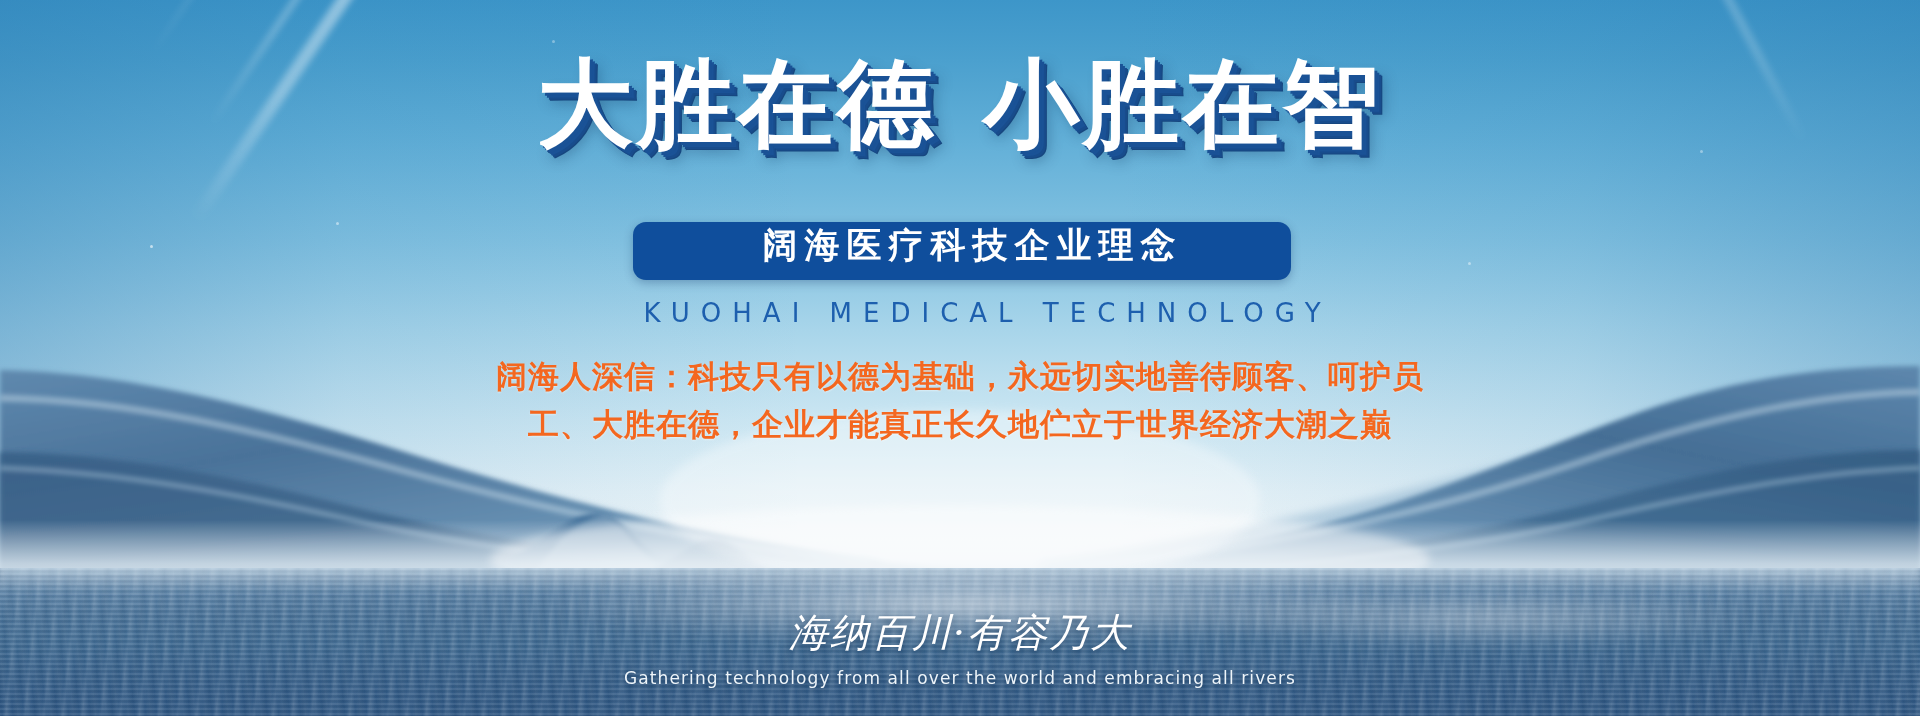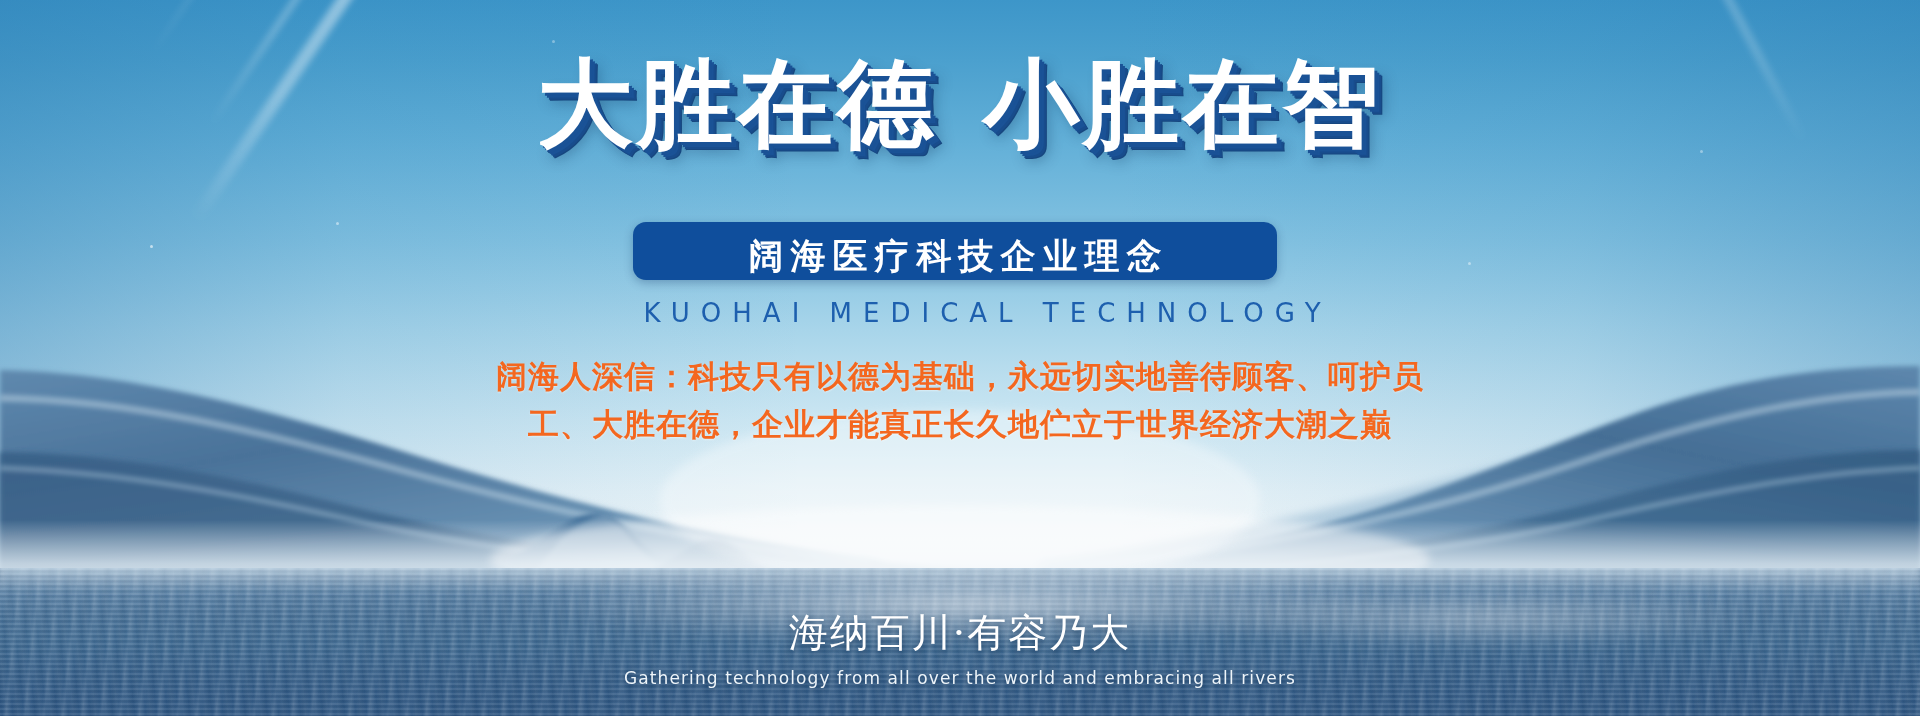--- a/index.html
+++ b/index.html
@@ -200,22 +200,23 @@
   .headline .gap { display: inline-block; width: 46px; }
 
   .badge {
     position: absolute;
     left: 633px; top: 218px;
     width: 644px; height: 58px;
     background: #0f4e9c;
     border-radius: 13px;
     box-shadow: 0 3px 10px rgba(12,48,95,0.30);
     display: flex;
-    align-items: flex-end;
+    align-items: flex-start;
     justify-content: center;
+    padding-left: 14px;
   }
   .badge-text {
     font-family: "DejaVu Sans", "Liberation Sans", sans-serif;
     font-weight: bold;
     font-size: 35px;
     letter-spacing: 7px;
     color: #ffffff;
     text-indent: 7px;
     white-space: nowrap;
   }
@@ -255,20 +256,21 @@
     left: 0; top: 602px;
     width: 1920px;
     text-align: center;
     font-family: "DejaVu Serif", "Liberation Serif", serif;
     font-size: 39px;
     font-weight: 400;
     letter-spacing: 2px;
     color: #ffffff;
     text-shadow: 0 2px 7px rgba(15,45,80,0.6);
     white-space: nowrap;
+    font-style: italic;
   }
   .tagline-en {
     position: absolute;
     left: 0; top: 652px;
     width: 1920px;
     text-align: center;
     font-family: "DejaVu Sans", "Liberation Sans", sans-serif;
     font-size: 17px;
     font-weight: 400;
     letter-spacing: 1.1px;

